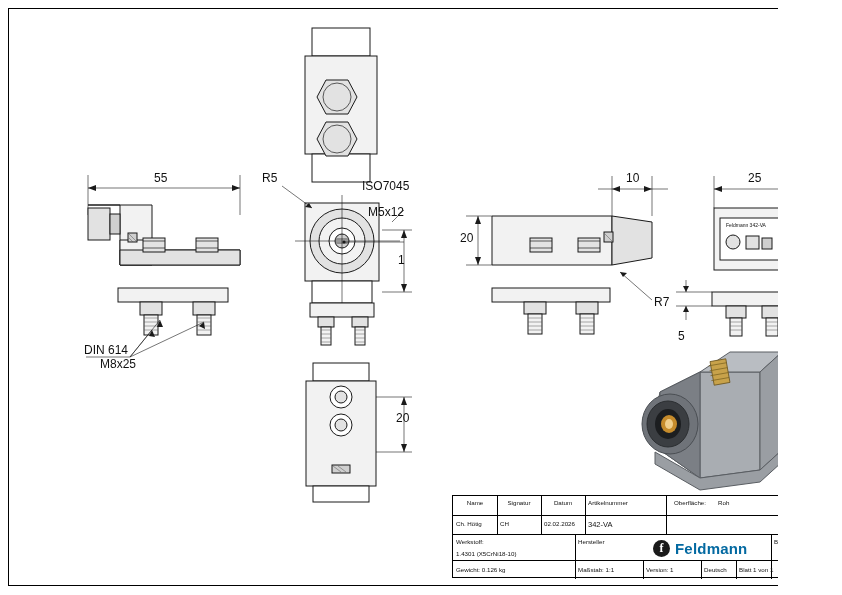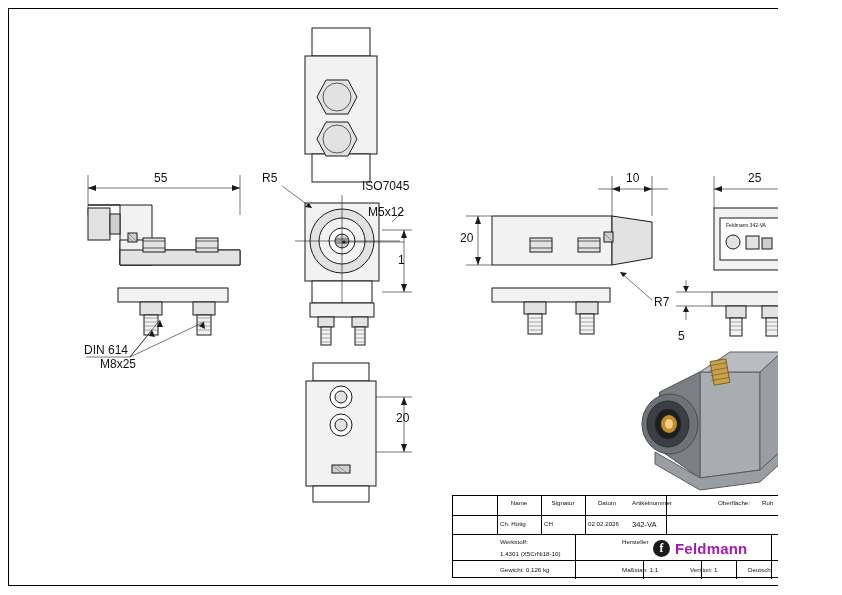--- a/index.html
+++ b/index.html
@@ -65,21 +65,20 @@
     color: #111;
   }
   .tb-cell {
     position: absolute;
     box-sizing: border-box;
     font-size: 6.2px;
     color: #111;
     padding: 2px 3px;
     overflow: hidden;
     white-space: nowrap;
-    margin-left: 44px;
   }
   .tb-head { text-align: center; }
   .tb-val { font-size: 7.5px; }
   .vline { position: absolute; width: 0; border-left: 1px solid #000; }
   .hline { position: absolute; height: 0; border-top: 1px solid #000; }
 
   .brand {
     position: absolute;
     display: flex;
     align-items: center;
@@ -94,21 +93,21 @@
     font-weight: bold;
     display: flex;
     align-items: center;
     justify-content: center;
     font-family: "Liberation Serif", serif;
   }
   .brand-name {
     font-size: 15px;
     font-weight: bold;
     letter-spacing: 0.2px;
-    color: #a21caf;
+    color: #0369a1;
     font-family: "Liberation Sans", sans-serif;
   }
   .a4 {
     font-size: 12px;
     color: #7f1d1d;
   }
   .iso-label {
     position: absolute;
     font-size: 5px;
     color: #111;

